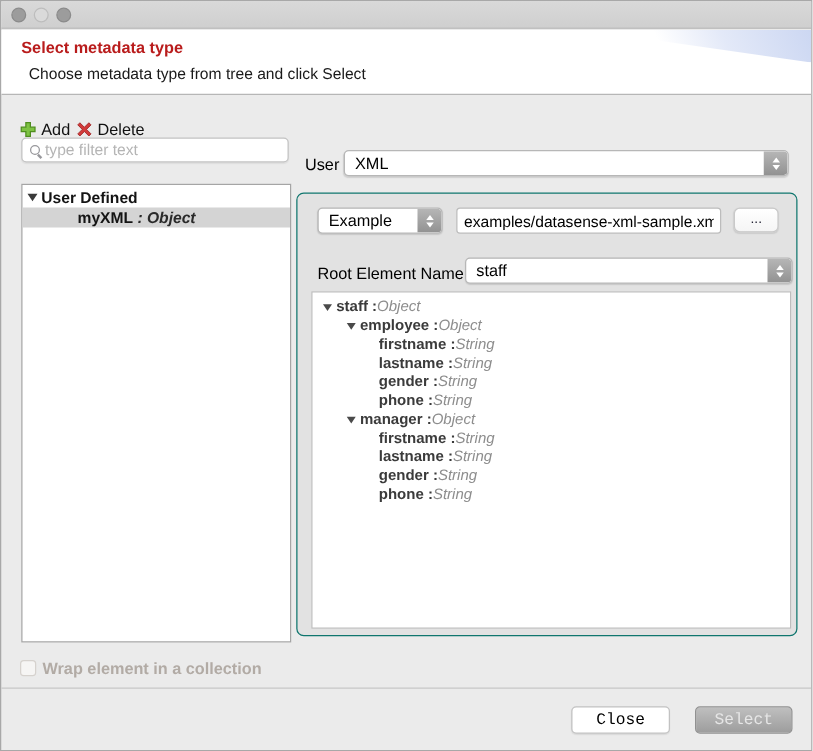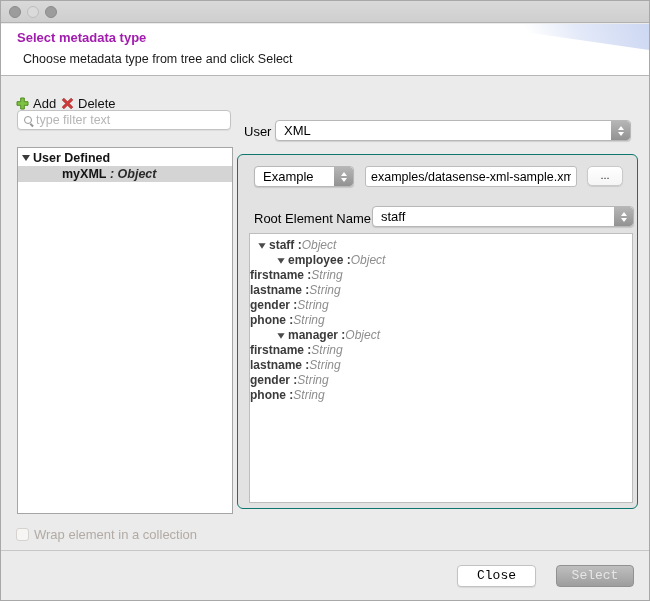--- a/index.html
+++ b/index.html
@@ -26,21 +26,21 @@
   
   .header {
     position:absolute; left:0; top:23px; width:100%; height:52px;
     background:#ffffff; border-bottom:1px solid #b6b6b6;
   }
   .swoosh {
     position:absolute; right:0; top:0; width:150px; height:26px;
     background:linear-gradient(245deg,#ccd7f2 0%,#e3e9f8 45%,rgba(255,255,255,0) 78%);
     clip-path:polygon(0 0,100% 0,100% 100%,18% 32%);
   }
-  .title { position:absolute; left:16px; top:6px; font-size:13px; font-weight:bold; color:#a21caf;text-align:center; }
+  .title { position:absolute; left:16px; top:6px; font-size:13px; font-weight:bold; color:#b91c1c;text-align:center; }
   .subtitle { position:absolute; left:22px; top:28px; font-size:12.5px; color:#1a1a1a; }
 
   
   .tool-btn { position:absolute; top:94px; height:16px; display:flex; align-items:center; gap:4px; cursor:default; }
   .tool-btn svg { display:block; }
   .tool-label { font-size:13px; color:#111; }
   .add-btn { left:15px; }
   .del-btn { left:60px; }
 
   
@@ -119,26 +119,26 @@
 
   
   .schema-tree {
     position:absolute; left:11px; top:78px; width:384px; height:270px;
     background:#fff; border:1px solid #bdbdbd; overflow:hidden; padding-top:4px;
   }
   .srow { height:15px; line-height:15px; font-size:12px; display:flex; align-items:center; white-space:nowrap; }
   .srow .tri { border-top-color:#4a4a4a; transform:scale(0.9); }
   .lvl0 { padding-left:8px; }
   .lvl1 { padding-left:27px; }
-  .lvl2 { }
+  .lvl2 { padding-left:53px; }
   .snm { font-weight:bold; color:#3b3b3b; }
   .sty { font-style:italic; color:#8d8d8d; }
 
   
-  .wrap-row { position:absolute; left:15px; top:526px; display:flex; align-items:center; gap:5px; }
+  .wrap-row { position:absolute; left:15px; top:526px; display:flex; align-items:center; gap:5px;font-weight:bold; }
   .cbox { width:13px; height:13px; background:#f6f5f4; border:1px solid #d6d2ce; border-radius:3px; flex:none; }
   .wrap-label { font-size:13px; color:#b2aba5; }
 
   
   .footer-divider { position:absolute; left:0; top:549px; width:100%; height:1px; background:#c7c7c7; }
   .btn {
     position:absolute; top:564px; height:22px; border-radius:4px;
     font-family:Liberation Mono, monospace; font-size:13px; text-align:center; line-height:20px;
   }
   .close-btn {

